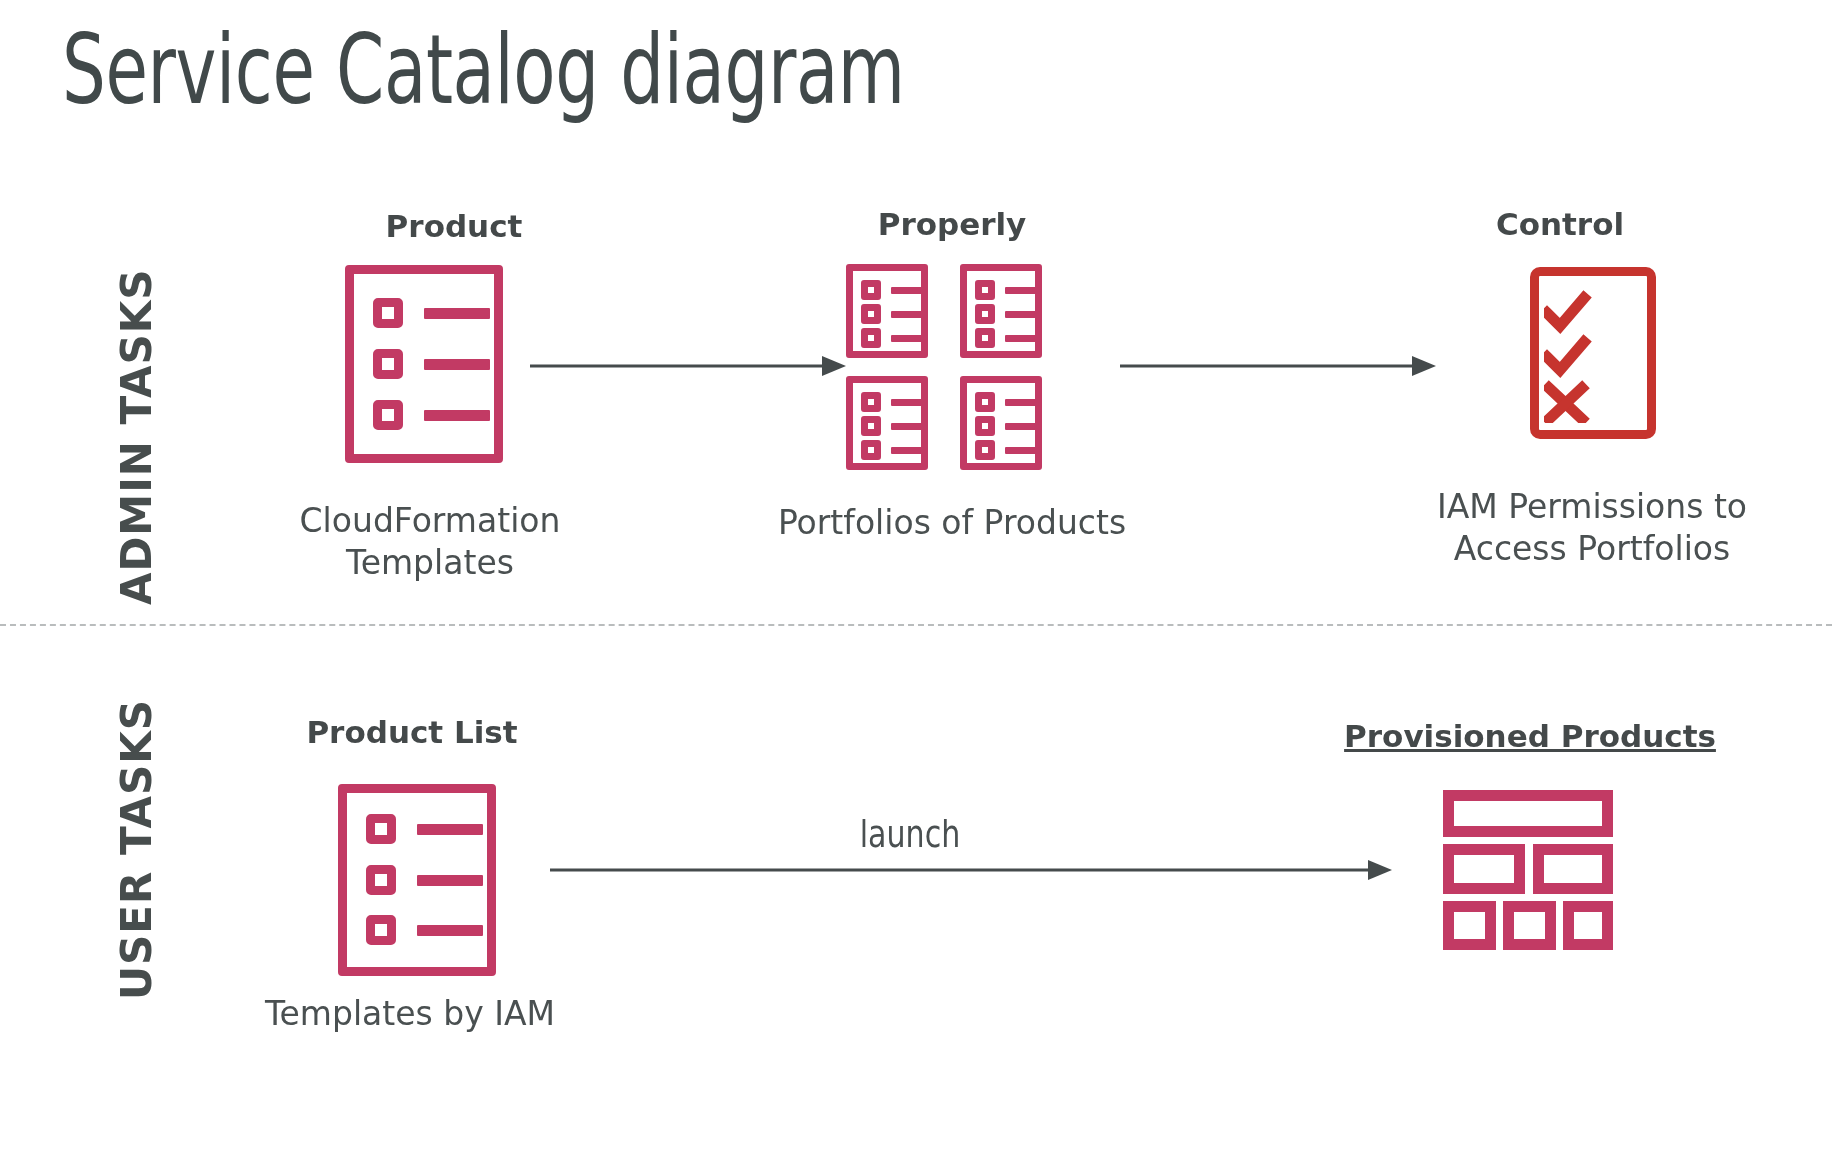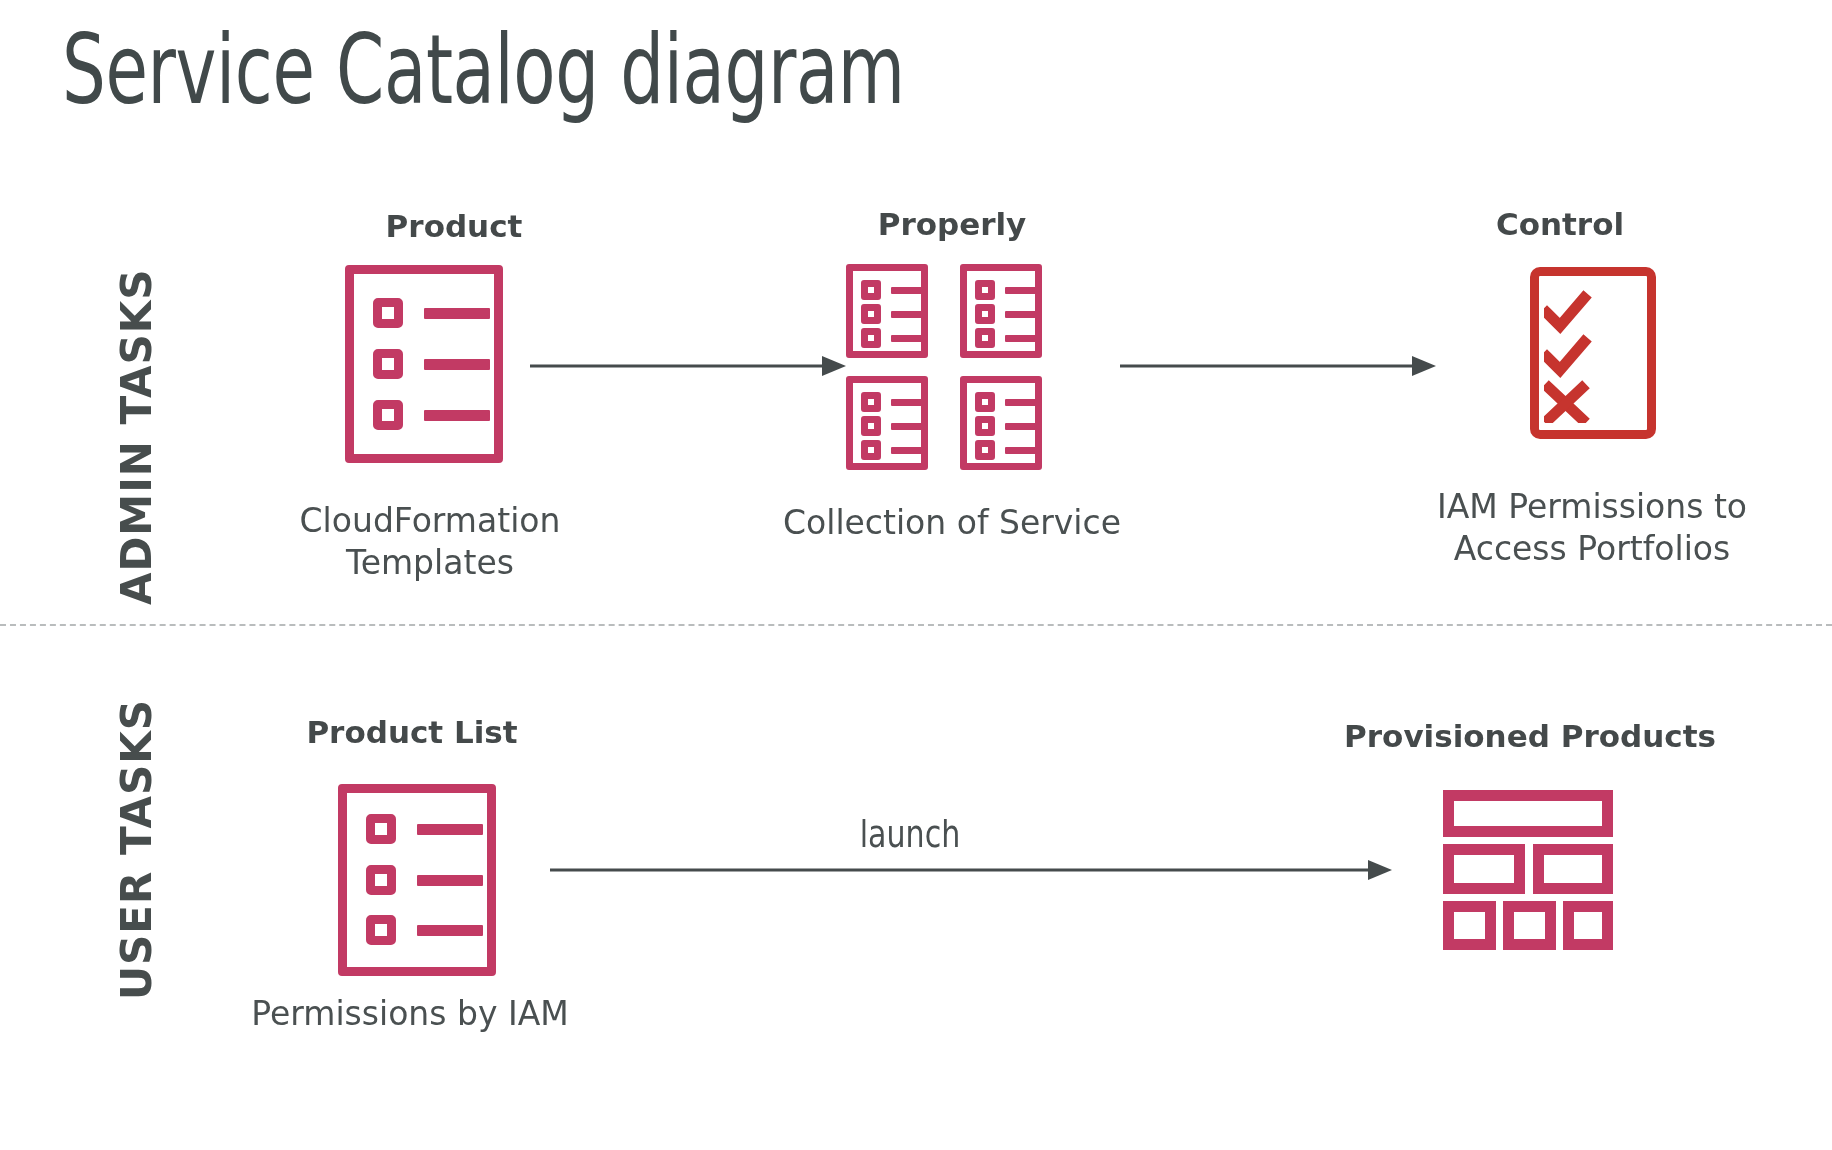--- a/index.html
+++ b/index.html
@@ -209,21 +209,21 @@
         <div class="chk small" style="width:20px;height:20px;"></div>
         <div class="bar" style="width:34px;height:7px;margin-left:10px;"></div>
       </div>
       <div class="doc-row" style="left:15px; top:64px;">
         <div class="chk small" style="width:20px;height:20px;"></div>
         <div class="bar" style="width:34px;height:7px;margin-left:10px;"></div>
       </div>
     </div>
   </div>
 
-  <div class="node-caption" style="left:952px; top:502px; width:520px;">Collection of Service</div>
+  <div class="node-caption" style="left:952px; top:502px; width:520px;">Portfolios of Products</div>
 
   <svg class="arrow" style="left:1120px; top:352px;" width="320" height="28">
     <line x1="0" y1="14" x2="292" y2="14" stroke="#454b4c" stroke-width="3"></line>
     <polygon points="292,4 316,14 292,24" fill="#454b4c"></polygon>
   </svg>
 
   <div class="node-title" style="left:1560px; top:206px;">Control</div>
 
   <div class="icon" style="left:1530px; top:267px; width:126px; height:172px;">
     <div class="ctrl-box" style="left:0;top:0;width:126px;height:172px;"></div>
@@ -252,30 +252,30 @@
     <div class="doc-row" style="left:28px; top:81px;">
       <div class="chk" style="width:30px;height:30px;"></div>
       <div class="bar" style="width:66px;height:11px;margin-left:21px;"></div>
     </div>
     <div class="doc-row" style="left:28px; top:131px;">
       <div class="chk" style="width:30px;height:30px;"></div>
       <div class="bar" style="width:66px;height:11px;margin-left:21px;"></div>
     </div>
   </div>
 
-  <div class="node-caption" style="left:410px; top:993px; width:460px;">Permissions by IAM</div>
+  <div class="node-caption" style="left:410px; top:993px; width:460px;">Templates by IAM</div>
 
   <div class="edge-label" style="left:910px; top:812px;">launch</div>
 
   <svg class="arrow" style="left:550px; top:856px;" width="846" height="28">
     <line x1="0" y1="14" x2="818" y2="14" stroke="#454b4c" stroke-width="3"></line>
     <polygon points="818,4 842,14 818,24" fill="#454b4c"></polygon>
   </svg>
 
-  <div class="node-title" style="left:1530px; top:718px;">Provisioned Products</div>
+  <div class="node-title" style="left:1530px; top:718px;text-decoration:underline;">Provisioned Products</div>
 
   <div class="icon" style="left:1443px; top:790px; width:170px; height:160px;">
 
     <div class="blk" style="left:0;   top:0;   width:170px; height:47px;"></div>
 
     <div class="blk" style="left:0;   top:54px; width:82px;  height:50px;"></div>
     <div class="blk" style="left:90px; top:54px; width:80px;  height:50px;"></div>
 
     <div class="blk" style="left:0;   top:111px; width:53px; height:49px;"></div>
     <div class="blk" style="left:60px; top:111px; width:53px; height:49px;"></div>

